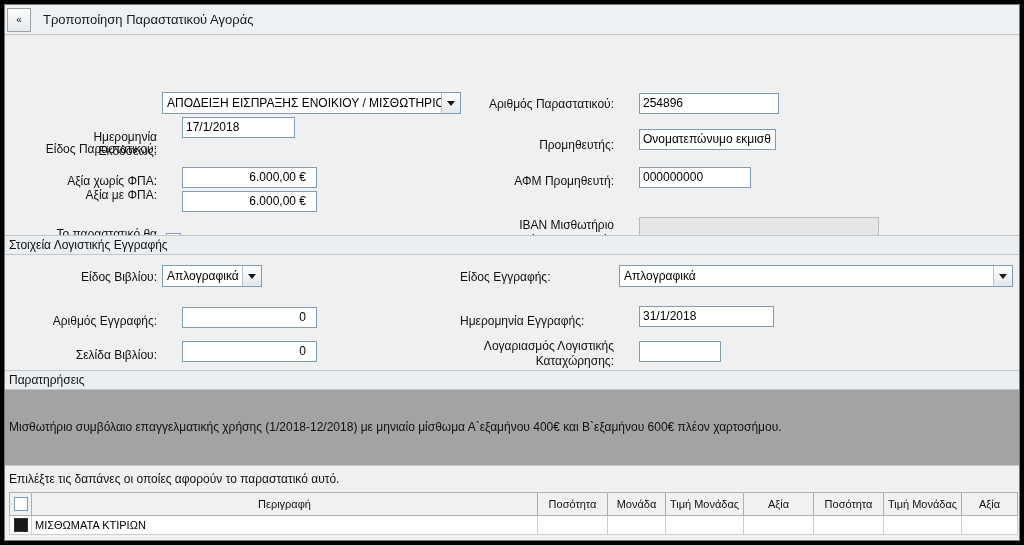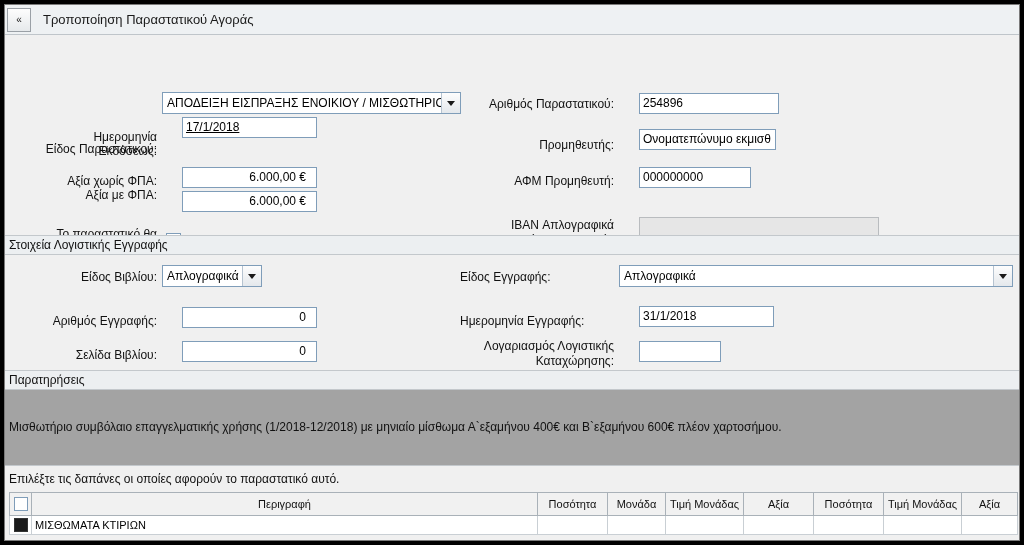--- a/index.html
+++ b/index.html
@@ -248,39 +248,39 @@
         <div class="ctext">ΑΠΟΔΕΙΞΗ ΕΙΣΠΡΑΞΗΣ ΕΝΟΙΚΙΟΥ / ΜΙΣΘΩΤΗΡΙΟ</div>
         <div class="cbtn">
             <div class="arrow-down"></div>
           </div>
       </div>
 
       <div class="lbl" style="left:478px; top:62px; width:131px;">Αριθμός Παραστατικού:</div>
       <div class="fld" style="left:614px; top:58px; width:140px;">254896</div>
 
       <div class="lbl" style="left:28px; top:95px; width:124px;">Ημερομηνία Εκδόσεως:</div>
-      <div class="fld" style="left:157px; top:82px; width:135px;text-decoration:underline;">17/1/2018</div>
+      <div class="fld" style="left:157px; top:82px; width:113px;">17/1/2018</div>
 
       <div class="lbl" style="left:470px; top:103px; width:139px;">Προμηθευτής:</div>
       <div class="fld" style="left:614px; top:94px; width:137px;">Ονοματεπώνυμο εκμισθ</div>
 
       <div class="lbl" style="left:28px; top:139px; width:124px;">Αξία χωρίς ΦΠΑ:</div>
       <div class="fld num" style="left:157px; top:132px; width:135px;">6.000,00 €</div>
 
       <div class="lbl" style="left:470px; top:139px; width:139px;">ΑΦΜ Προμηθευτή:</div>
       <div class="fld" style="left:614px; top:132px; width:112px;">000000000</div>
 
       <div class="lbl" style="left:28px; top:153px; width:124px;">Αξία με ΦΠΑ:</div>
       <div class="fld num" style="left:157px; top:156px; width:135px;">6.000,00 €</div>
 
       <div class="lbl" style="left:20px; top:192px; width:132px;">Το παραστατικό θα</div>
       <div class="lbl" style="left:20px; top:207px; width:132px;">εξοφληθεί μέσω Escrow:</div>
       <div class="chk" style="left:161px; top:198px;"></div>
 
-      <div class="lbl" style="left:470px; top:183px; width:139px;">IBAN Απλογραφικά</div>
+      <div class="lbl" style="left:470px; top:183px; width:139px;">IBAN Μισθωτήριο</div>
       <div class="lbl" style="left:470px; top:198px; width:139px;">(εταιρικός λογαριασμός</div>
       <div class="lbl" style="left:470px; top:213px; width:139px;">προμηθευτή):</div>
       <div class="fld disabled" style="left:614px; top:182px; width:240px;"></div>
 
       <div class="lbl" style="left:470px; top:236px; width:139px;">BIC:</div>
       <div class="fld disabled" style="left:614px; top:229px; width:240px;"></div>
     </div>
 
     <div class="section">Στοιχεία Λογιστικής Εγγραφής</div>
 

